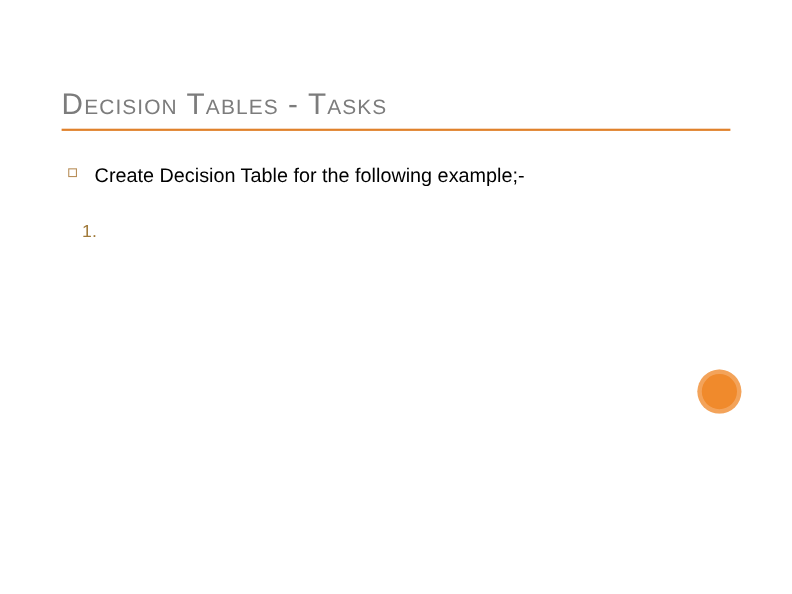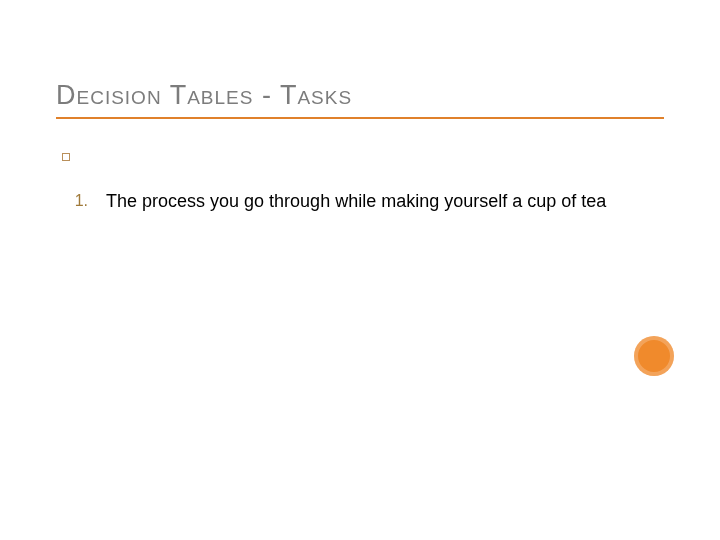--- a/index.html
+++ b/index.html
@@ -79,22 +79,22 @@
 </head>
 <body>
 
 <div class="slide">
 
   <div class="title">Decision Tables - Tasks</div>
   <div class="rule"></div>
 
   <div class="bullet-row">
     <div class="bullet-marker"></div>
+    <div class="item-text">Create Decision Table for the following example;-</div>
   </div>
 
   <div class="numbered-row">
     <div class="number-marker">1.</div>
-    <div class="item-text">The process you go through while making yourself a cup of tea</div>
   </div>
 
   <div class="accent-circle"></div>
 
 </div>
 
 </body></html>

